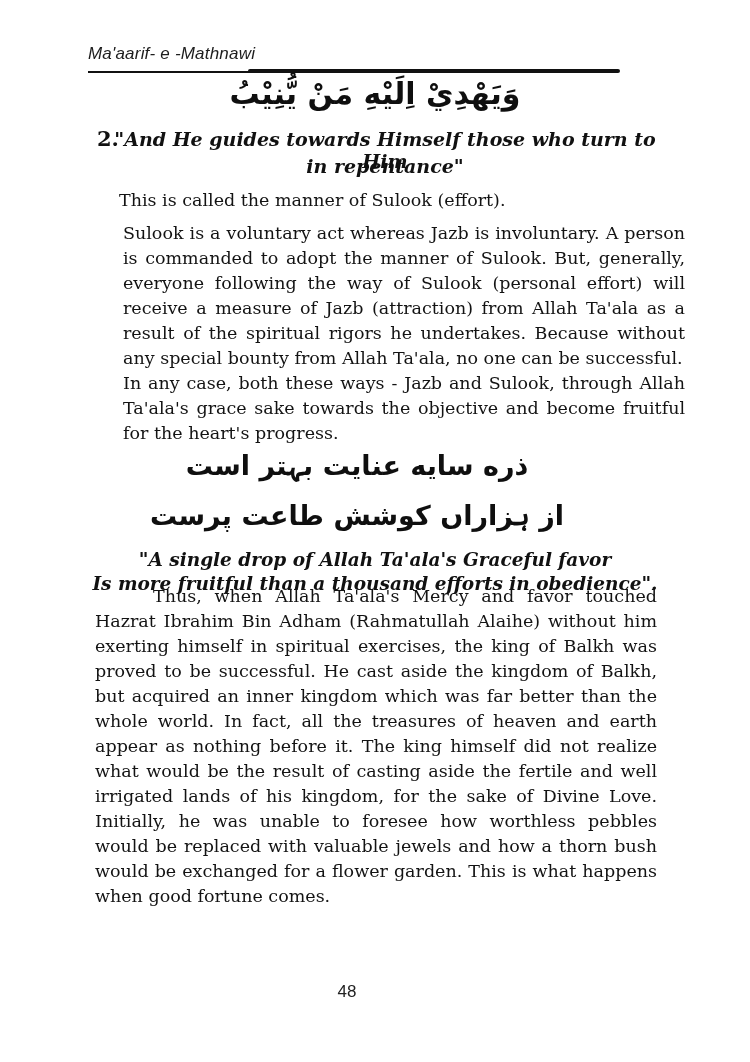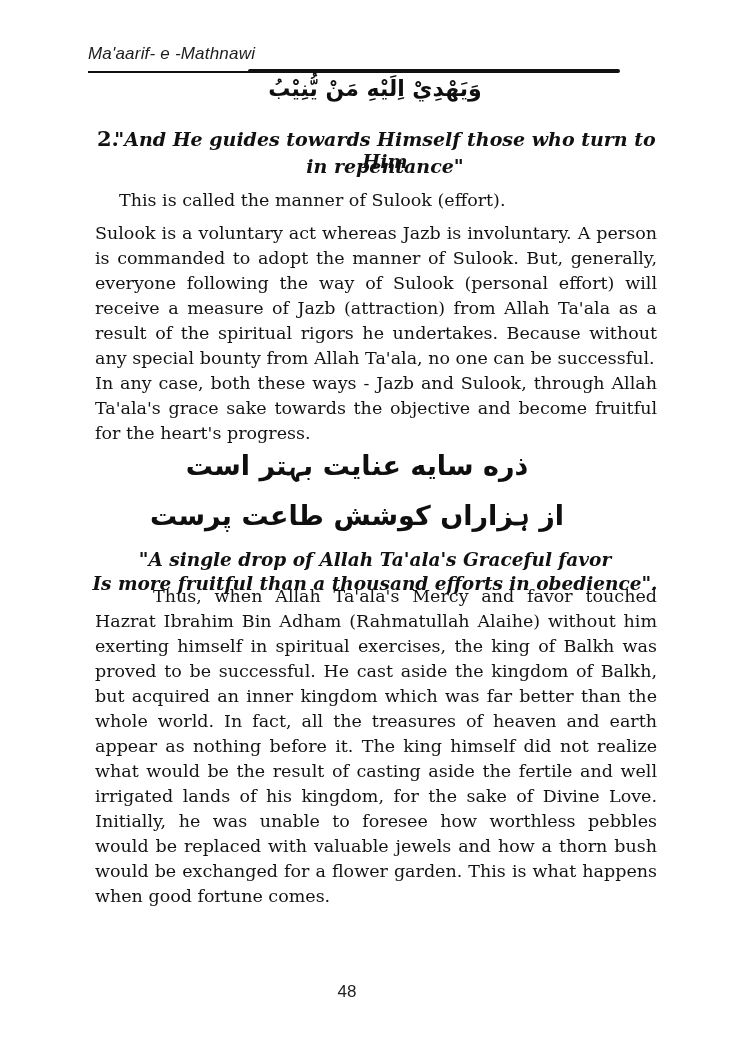--- a/index.html
+++ b/index.html
@@ -47,21 +47,21 @@
 
   
   .arabic-verse {
     left: 0;
     top: 74px;
     width: 750px;
     text-align: center;
     direction: rtl;
     font-family: "DejaVu Sans", sans-serif;
     font-weight: bold;
-    font-size: 22px;
+    font-size: 30px;
     line-height: 1.35;
     color: #0f0f0f;
   }
 
   
   .section-number {
     left: 97px;
     top: 126px;
     font-size: 21px;
     font-weight: bold;
@@ -91,21 +91,21 @@
   
   .para {
     left: 95px;
     width: 562px;
     font-size: 17.5px;
     line-height: 25px;
     text-align: justify;
     color: #131313;
   }
   .para-1 { top: 188px; text-align: left; margin-left: 24px; }
-  .para-2 { top: 221px; }
+  .para-2 { top: 221px; margin-left: 28px; }
   .para-2b { margin: 0; }
   .para-3 { top: 584px; }
   .para-3 .indent { display: inline-block; width: 58px; }
   p.flowtext { margin: 0; }
 
   
   .persian-line {
     left: 0;
     width: 714px;
     text-align: center;

